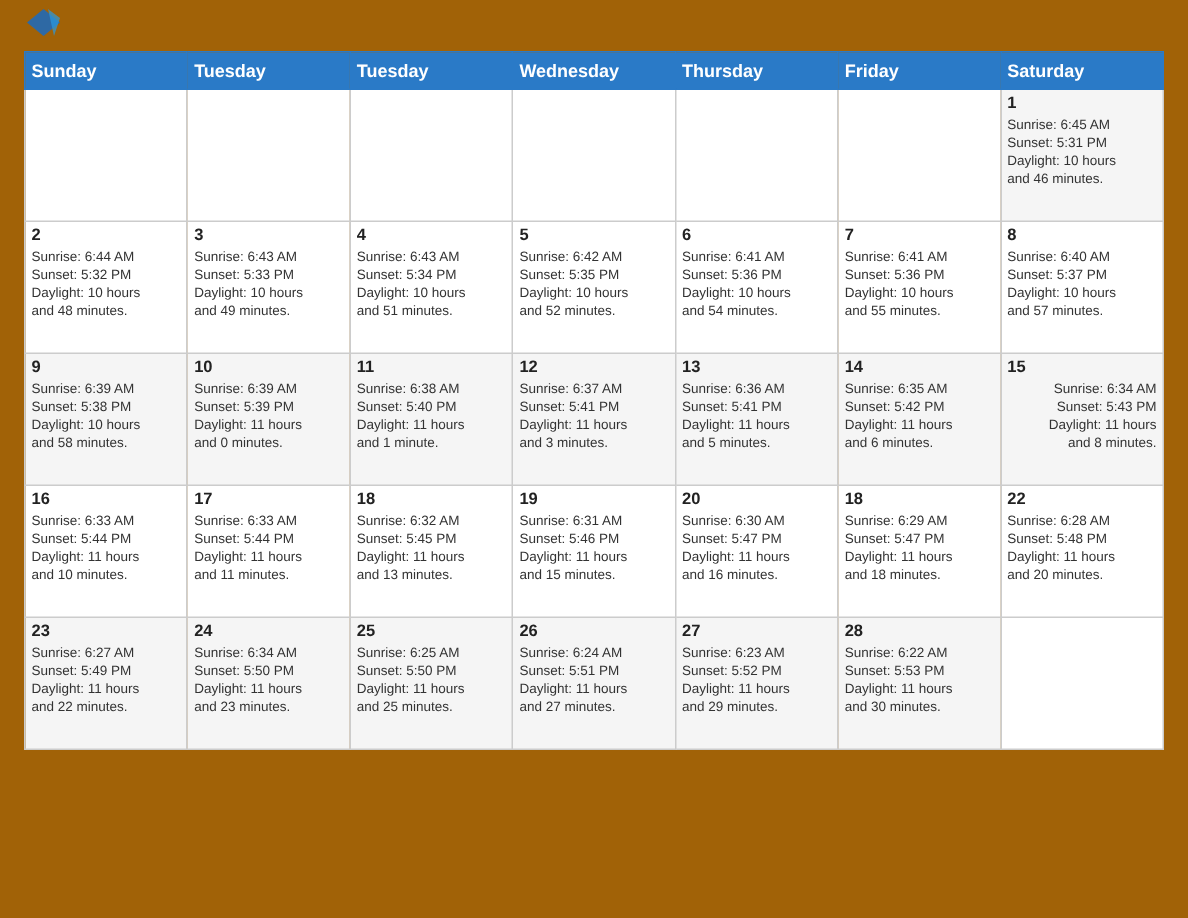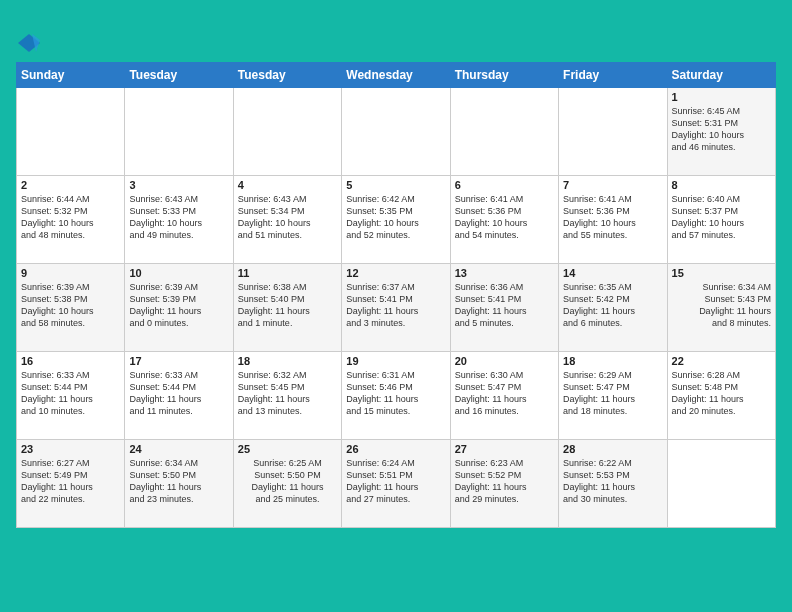--- a/index.html
+++ b/index.html
@@ -6,22 +6,22 @@
     body {
       font-family: Arial, sans-serif;
       background: #fff;
       width: 792px;
       height: 612px;
       overflow: hidden;
     }
     .page {
       width: 792px;
       height: 612px;
-      background: #14b8a6;
-      padding: 32px 16px 10px 16px;
+      background: #a16207;
+      padding: 4px 16px 10px 16px;
     }
     .header {
       display: flex;
       justify-content: space-between;
       align-items: flex-start;
       margin-bottom: 8px;
     }
     .logo {
       display: flex;
       flex-direction: column;
@@ -298,21 +298,21 @@
           </td>
           <td>
             <span class="day-num">24</span>
             <div class="cell-content" style="white-space: pre-line;">Sunrise: 6:34 AM
 Sunset: 5:50 PM
 Daylight: 11 hours
 and 23 minutes.</div>
           </td>
           <td>
             <span class="day-num">25</span>
-            <div class="cell-content" style="white-space: pre-line; text-align: center;">Sunrise: 6:25 AM
+            <div class="cell-content" style="white-space: pre-line;">Sunrise: 6:25 AM
 Sunset: 5:50 PM
 Daylight: 11 hours
 and 25 minutes.</div>
           </td>
           <td>
             <span class="day-num">26</span>
             <div class="cell-content" style="white-space: pre-line;">Sunrise: 6:24 AM
 Sunset: 5:51 PM
 Daylight: 11 hours
 and 27 minutes.</div>

